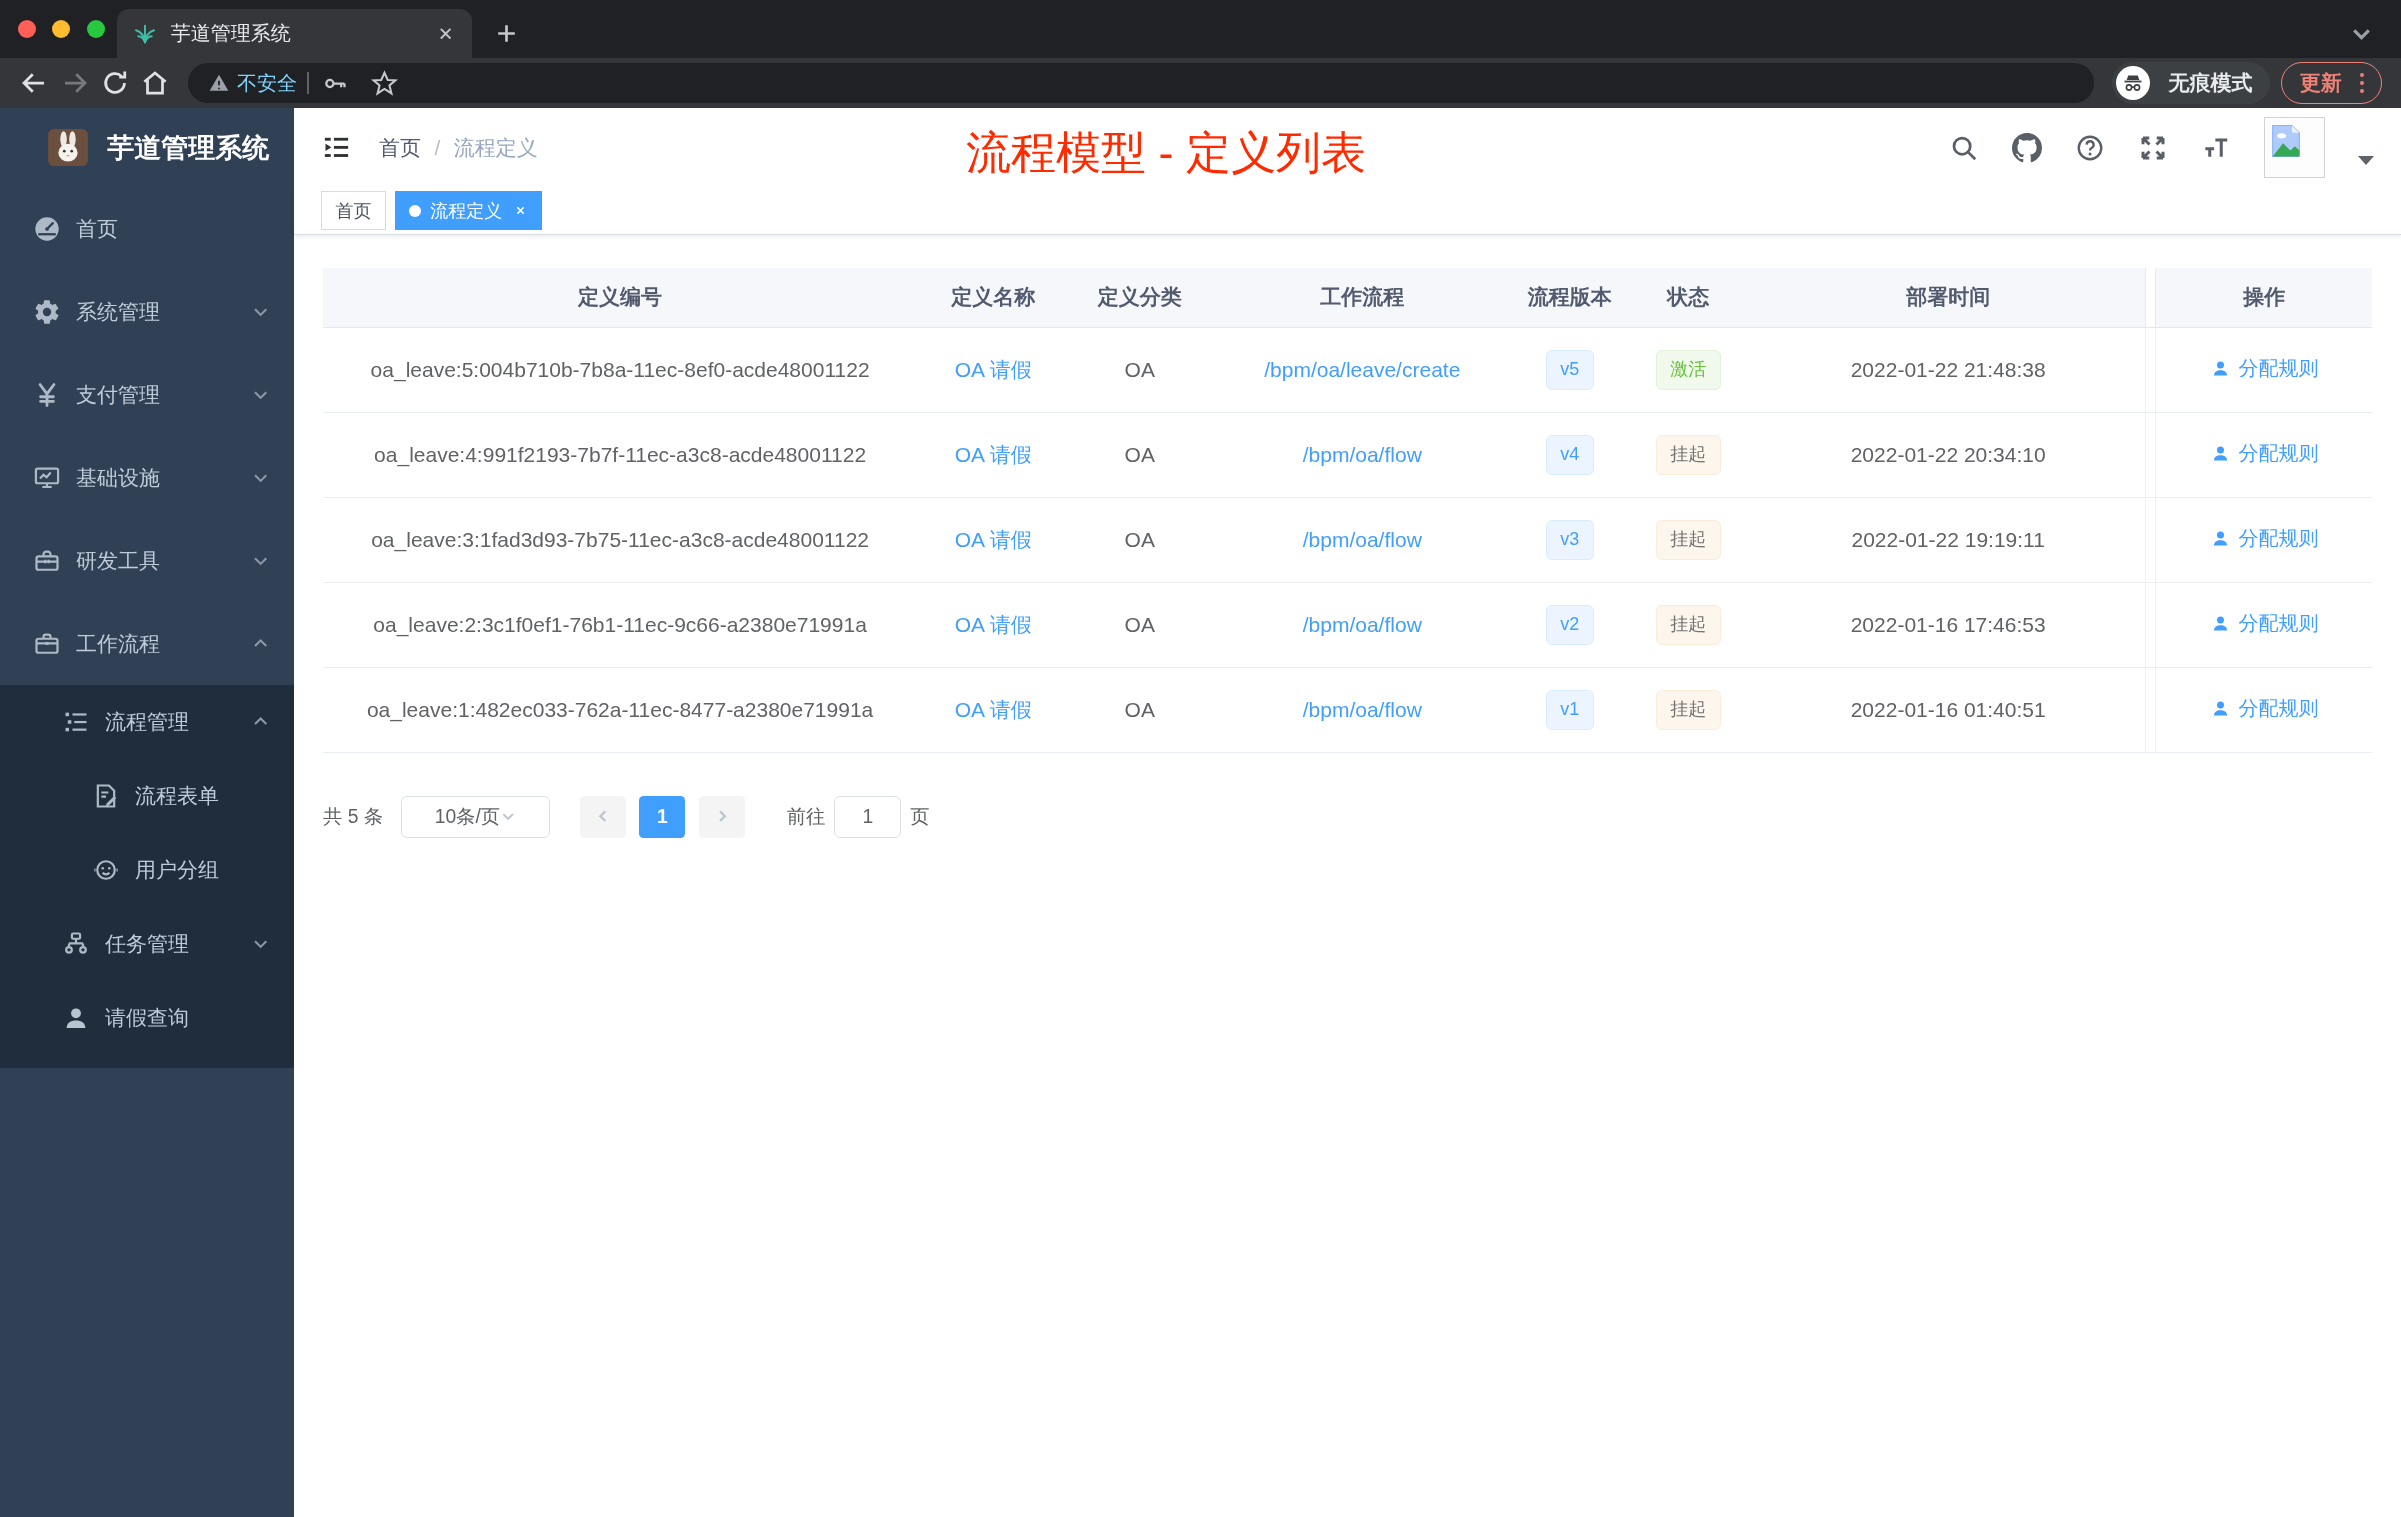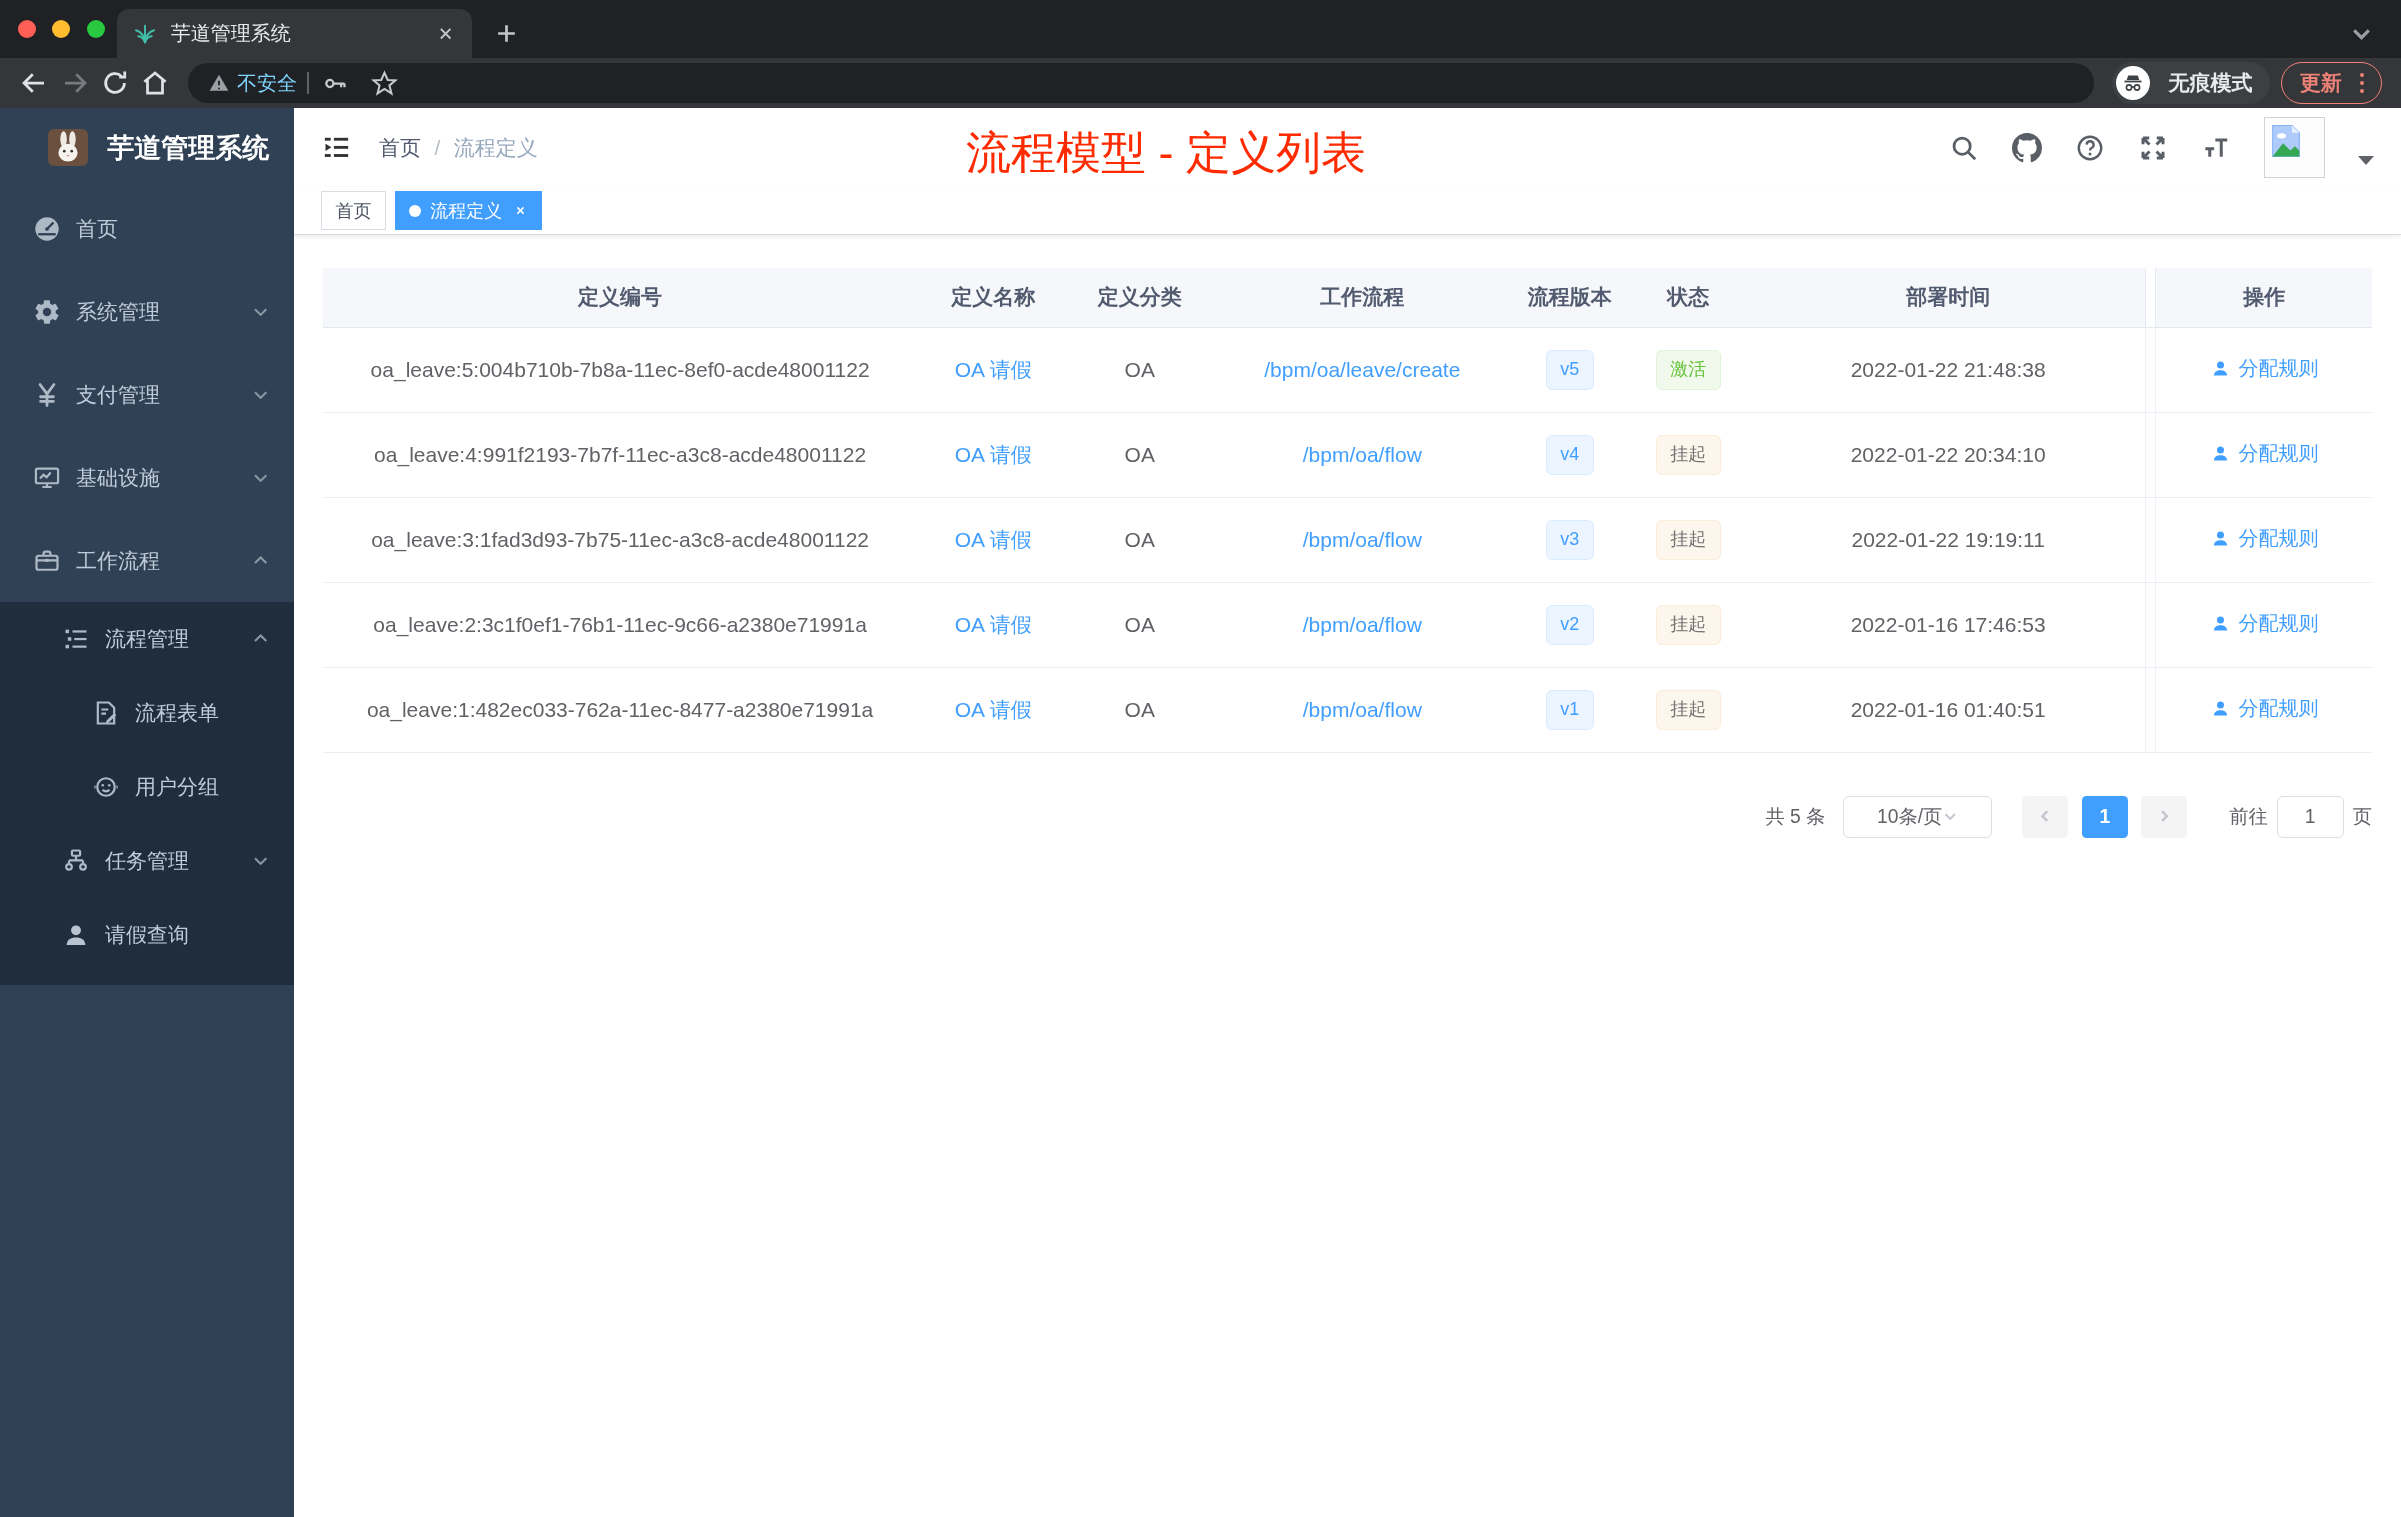--- a/index.html
+++ b/index.html
@@ -89,21 +89,21 @@
   .op-col { }
   .link { color:#409eff; cursor:pointer; }
   .badge { display:inline-block; height:40px; line-height:37px; padding:0 13.4px; border-radius:6px;
     font-size:18px; border:1.5px solid; }
   .badge.version { background:#ecf5ff; color:#409eff; border-color:#d9ecff; }
   .badge.success { background:#f0f9eb; color:#67c23a; border-color:#e1f3d8; }
   .badge.warning { background:#fdf6ec; color:#737373; border-color:#faecd8; }
   .action-link { color:#409eff; font-size:20px; display:inline-flex; align-items:center; gap:7.4px; cursor:pointer; }
   .action-link svg { width:21px; height:21px; fill:#409eff; }
 
-  .pagination { margin-top:43px; display:flex; justify-content:flex-end; align-items:center;
+  .pagination { margin-top:43px; display:flex; align-items:center;
     font-size:19.3px; color:#606266; }
   .pg-total { margin-right:18px; }
   .page-select { width:149px; height:42px; border:1.5px solid #dcdfe6; border-radius:6px; display:flex;
     align-items:center; justify-content:center; color:#606266; margin-right:30px; cursor:pointer; }
   .page-select svg { width:16.3px; height:16.3px; stroke:#c0c4cc; stroke-width:3; }
   .pg-btn { width:46px; height:42px; background:#f4f4f5; border-radius:4.5px; display:flex; align-items:center;
     justify-content:center; cursor:pointer; }
   .pg-btn svg { width:16.3px; height:16.3px; stroke:#c0c4cc; stroke-width:3.4; }
   .pg-current { width:46px; height:42px; background:#409eff; color:#fff; border-radius:4.5px; display:flex;
     align-items:center; justify-content:center; font-weight:700; margin:0 13.4px; }
@@ -254,20 +254,30 @@
         <rect x="2.5" y="4" width="19" height="12.5" rx="1.5"></rect>
         <path d="M6 12.5l3-3.2 2.6 2 3.6-4"></path>
         <path d="M12 16.5v3.2M8 19.7h8"></path>
       </svg>
       <span>基础设施</span>
       <svg class="chevron" viewBox="0 0 24 24" fill="none">
           <path d="M5 9l7 7 7-7"></path>
         </svg>
     </div>
 
+    <div class="menu-item">
+      <svg class="mi-icon" viewBox="0 0 24 24" fill="none" stroke="#aeb9c6" stroke-width="1.9">
+        <rect x="3" y="8" width="18" height="11.5" rx="1.8"></rect>
+        <path d="M9 8V6.2A2.2 2.2 0 0 1 11.2 4h1.6A2.2 2.2 0 0 1 15 6.2V8M3 12.5h18M10.5 11v3M13.5 11v3"></path>
+      </svg>
+      <span>研发工具</span>
+      <svg class="chevron" viewBox="0 0 24 24" fill="none">
+          <path d="M5 9l7 7 7-7"></path>
+        </svg>
+    </div>
 
     <div class="menu-item">
       <svg class="mi-icon" viewBox="0 0 24 24" fill="none" stroke="#aeb9c6" stroke-width="1.9">
         <rect x="3" y="7.5" width="18" height="12" rx="1.8"></rect>
         <path d="M9 7.5V6a2 2 0 0 1 2-2h2a2 2 0 0 1 2 2v1.5M3 11.5h18"></path>
         <rect x="10.6" y="10.2" width="2.8" height="2.6" fill="#aeb9c6" stroke="none"></rect>
       </svg>
       <span>工作流程</span>
       <svg class="chevron" viewBox="0 0 24 24" fill="none">
           <path d="M5 15l7-7 7 7"></path>

